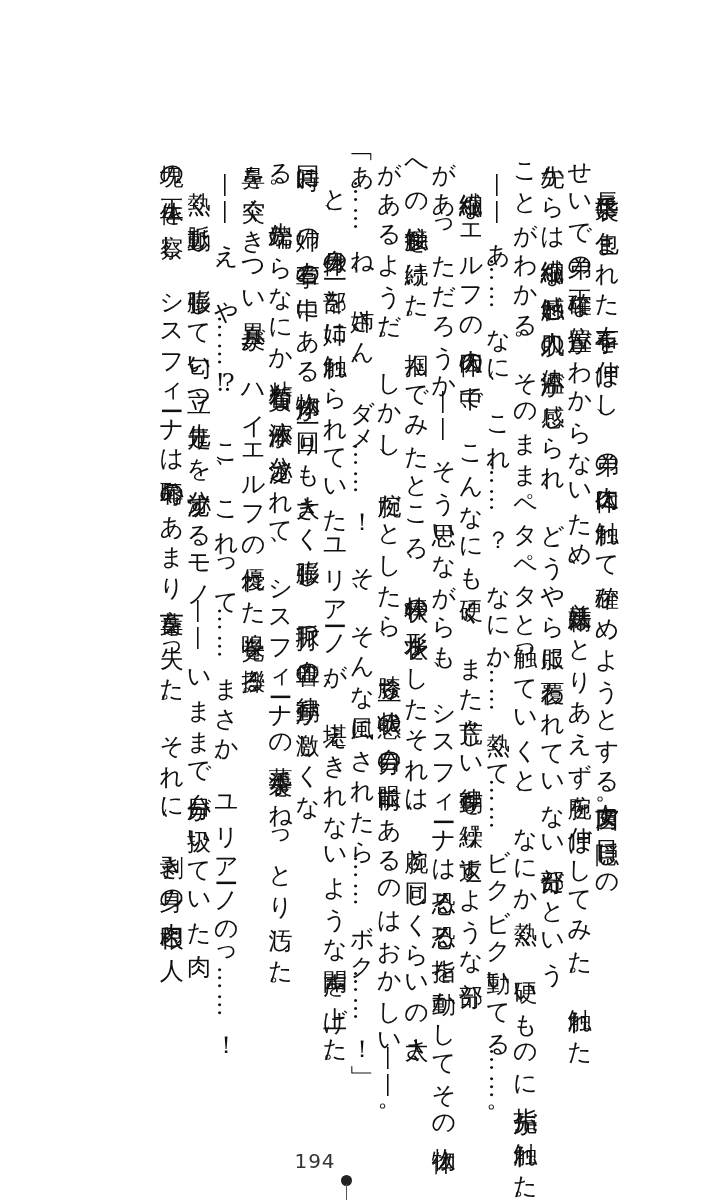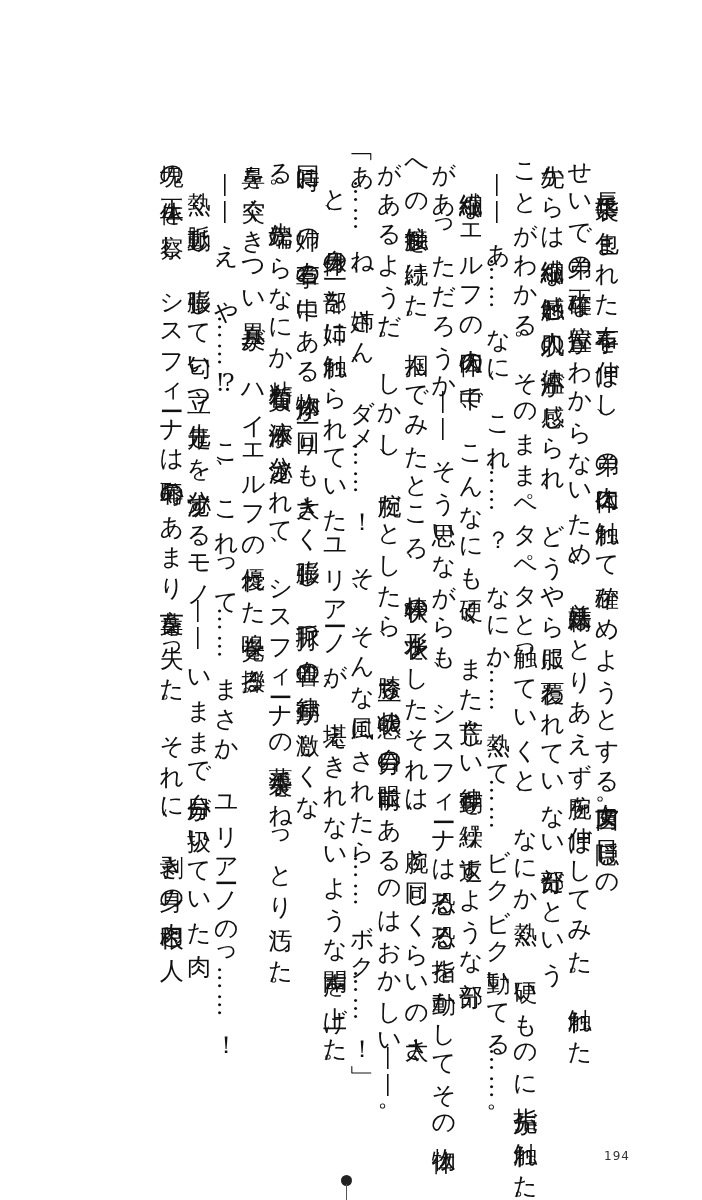--- a/index.html
+++ b/index.html
@@ -19,22 +19,22 @@
       -webkit-writing-mode: vertical-rl;
       font-size: 24px;
       line-height: 27.2px;
       letter-spacing: 3.05px;
       white-space: pre;
       text-orientation: mixed;
     }
     .col { display: block; }
     #page-number {
       position: absolute; top: 1149px; left: 0; width: 630px;
-      text-align: right; font-family: "DejaVu Sans", sans-serif;
-      font-size: 12px; color: #333333; letter-spacing: 1px;
+      text-align: center; font-family: "DejaVu Sans", sans-serif;
+      font-size: 20px; color: #333333; letter-spacing: 1px;
     }
     #marker-dot {
       position: absolute; top: 1175px; left: 341px;
       width: 11px; height: 11px; border-radius: 50%; background: #222222;
     }
     #marker-line {
       position: absolute; top: 1184px; left: 346px;
       width: 1px; height: 16px; background: #555555;
     }
   </style>

